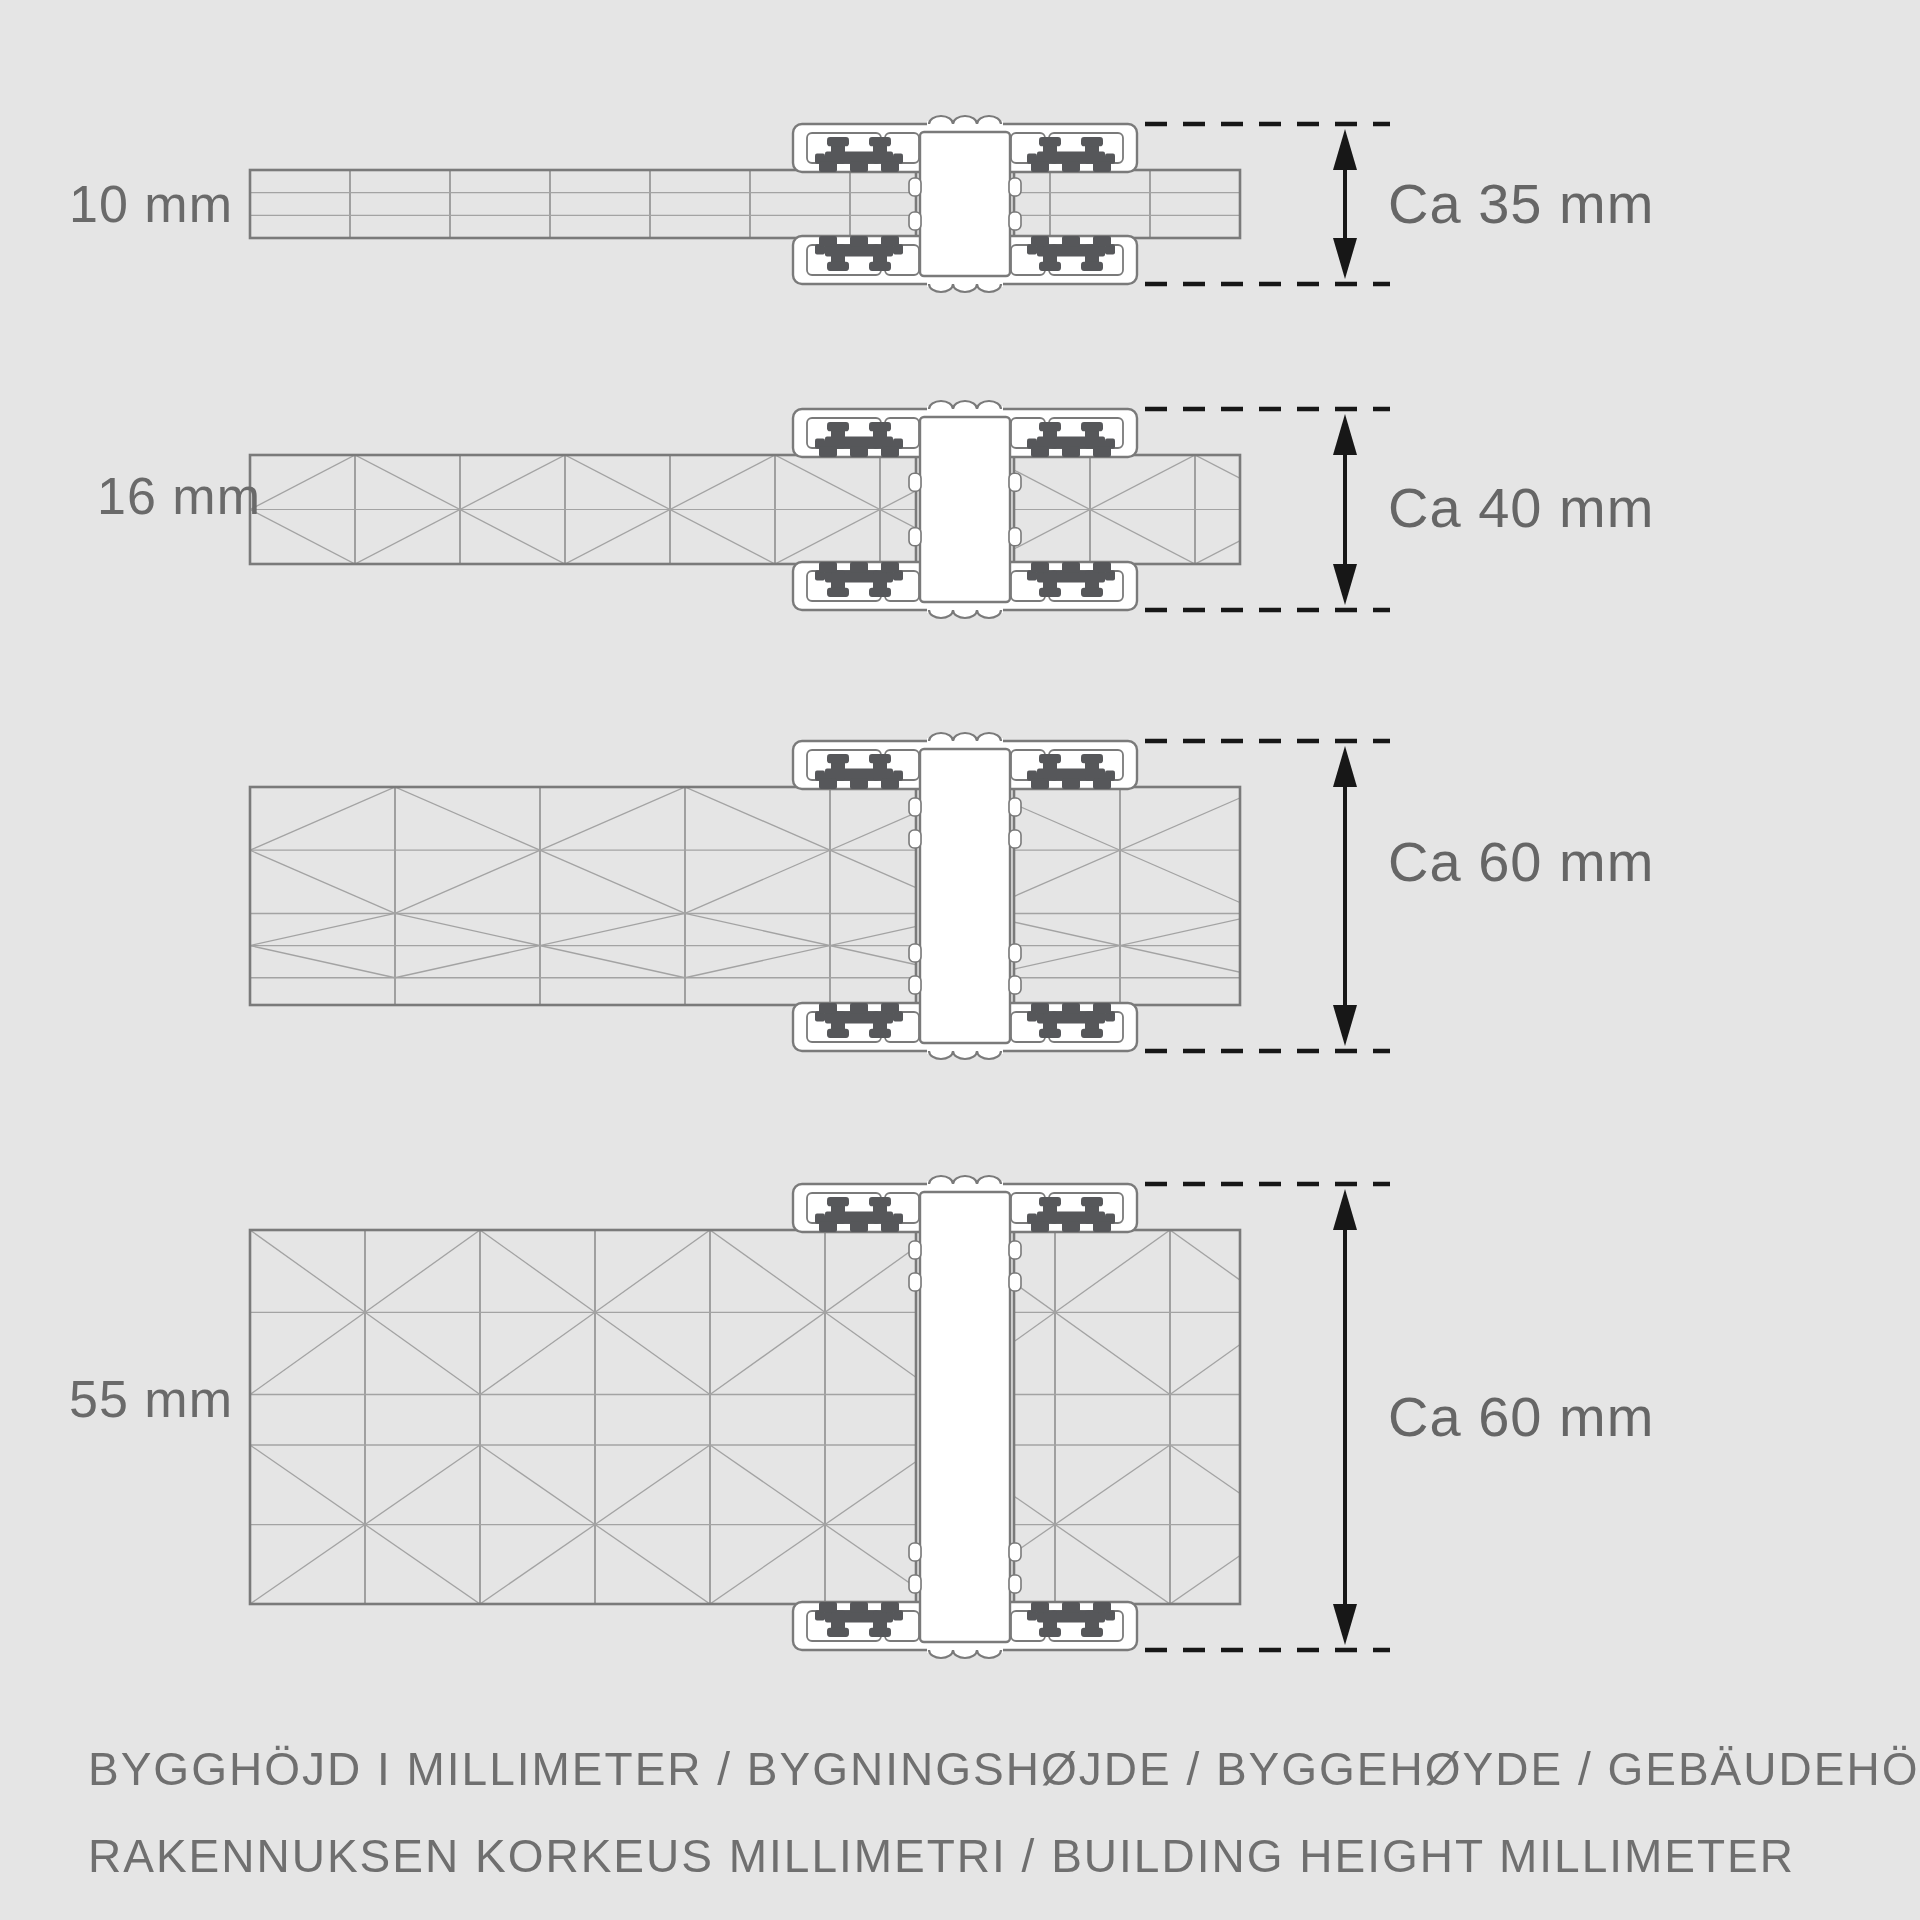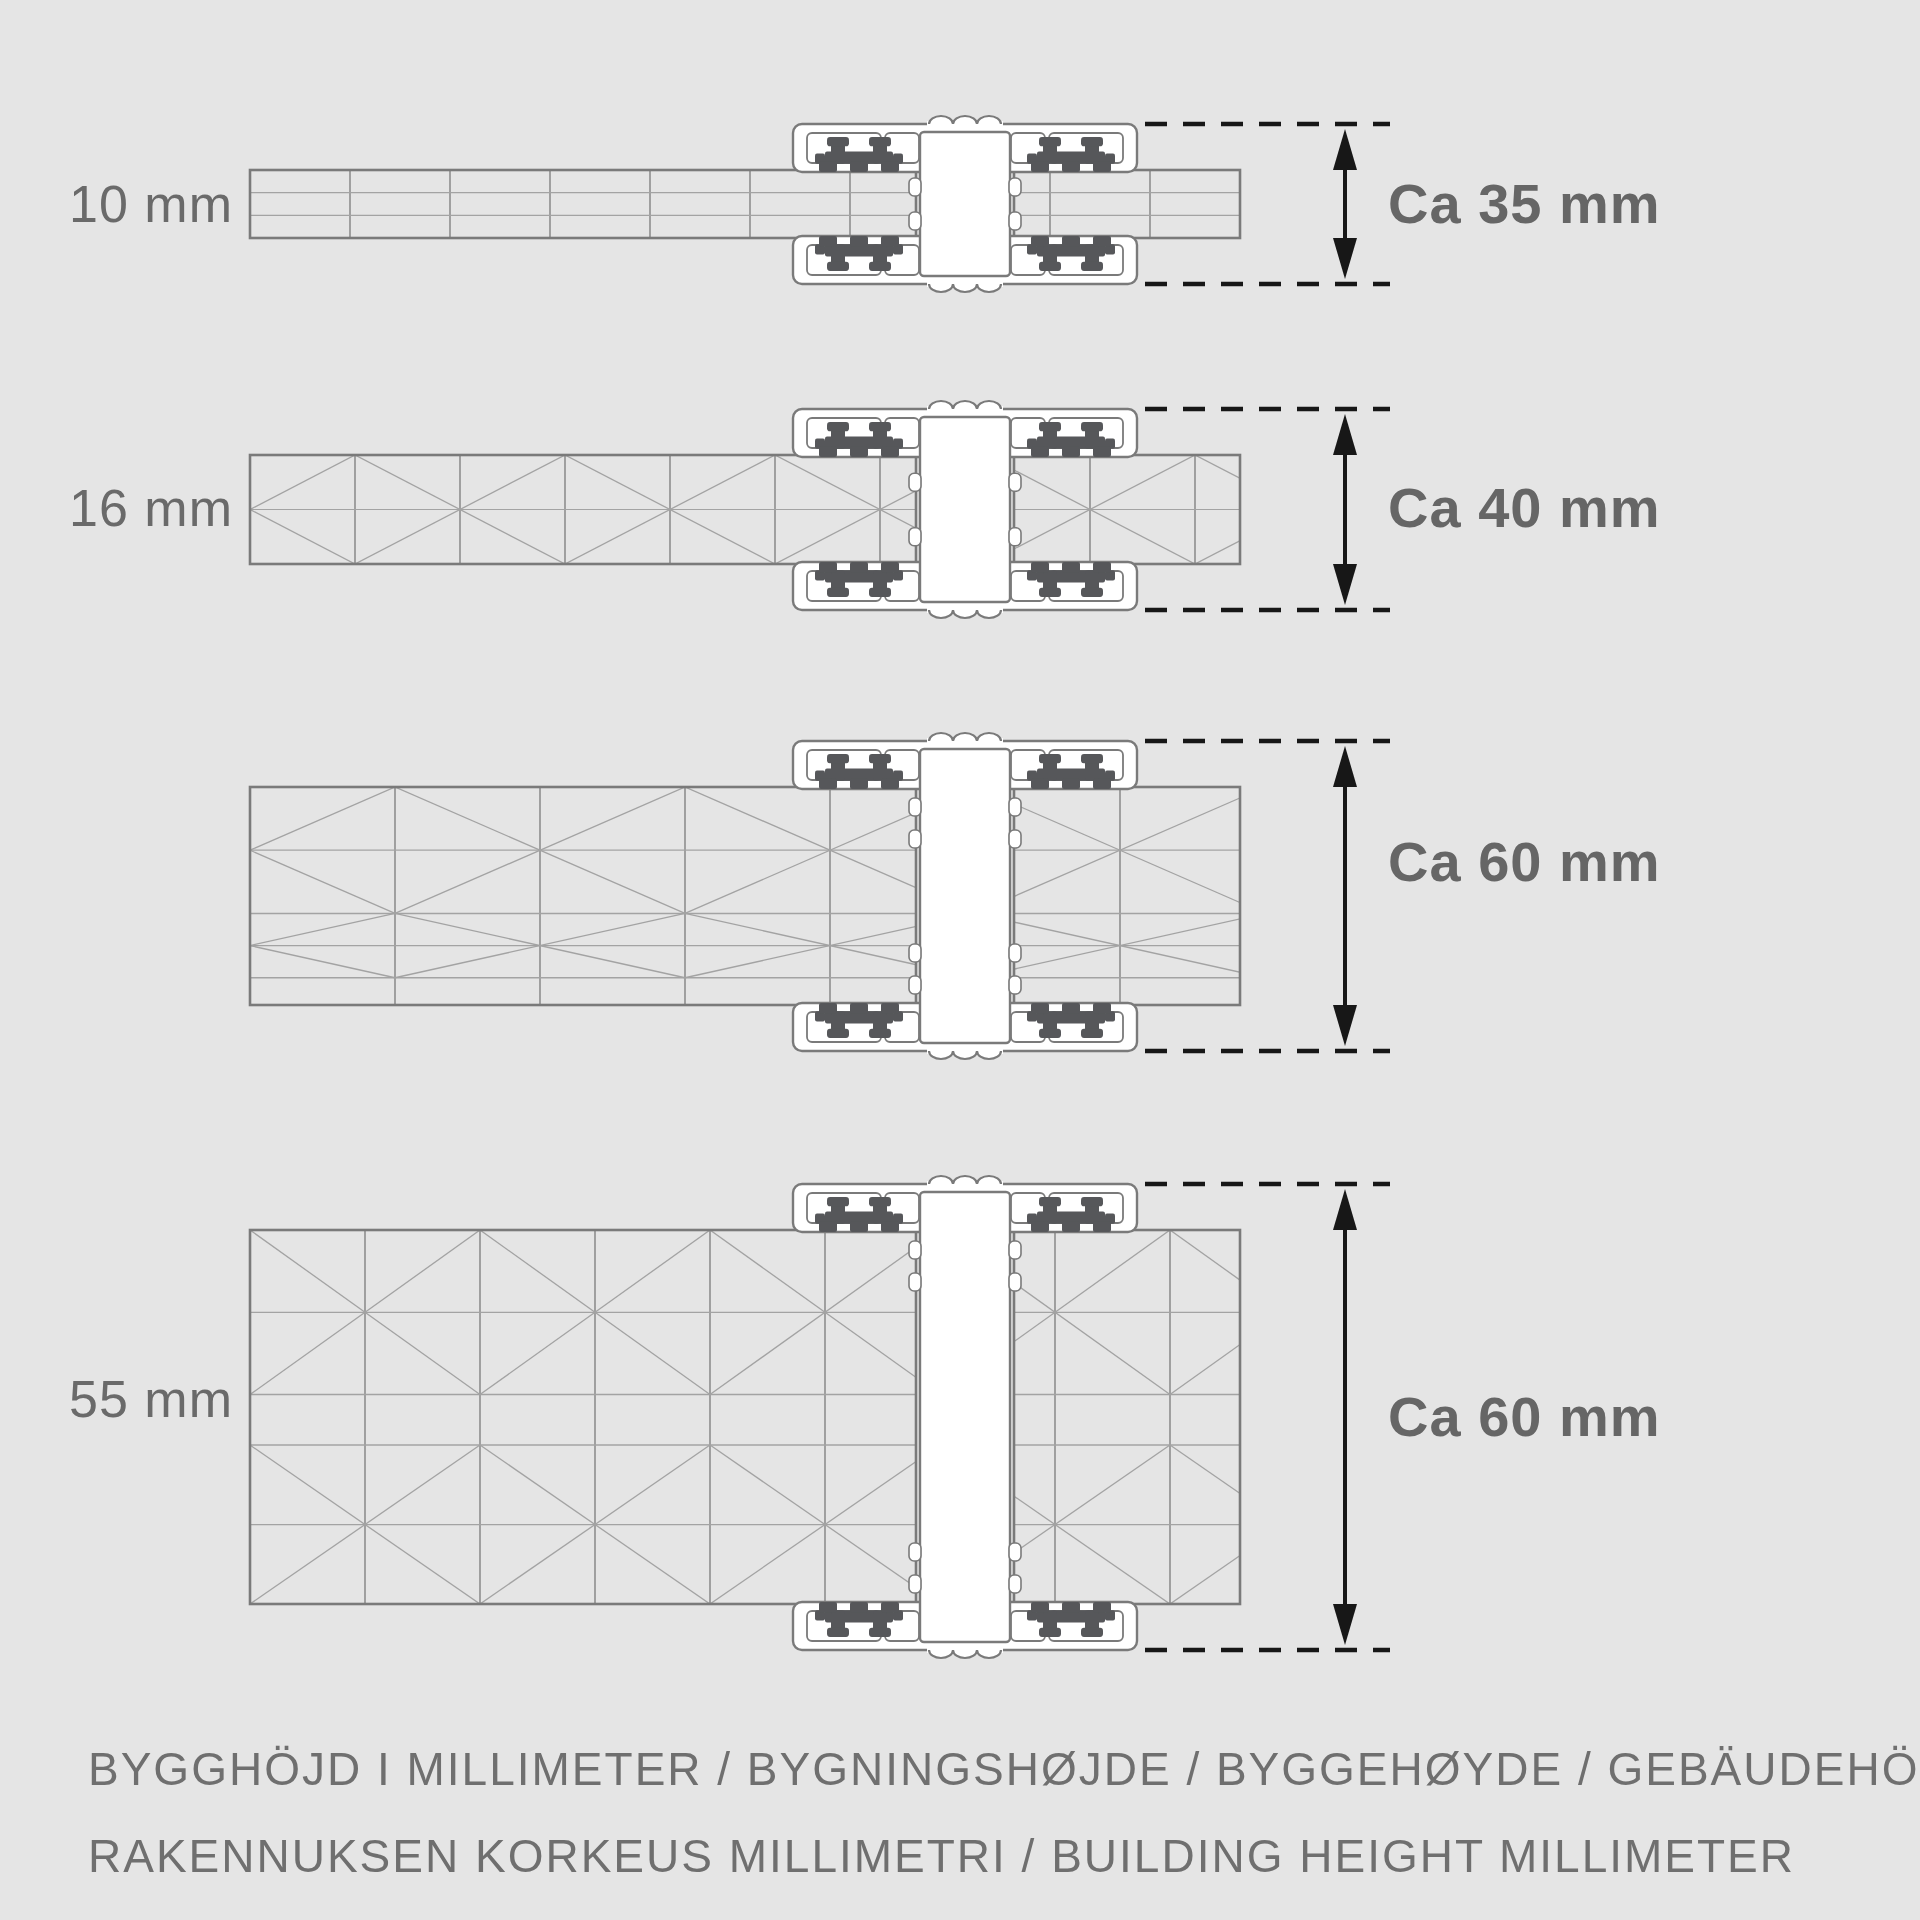--- a/index.html
+++ b/index.html
@@ -2,26 +2,26 @@
 <html><head>
 <meta charset="utf-8">
 <style>
   html,body{margin:0;padding:0;background:#ffffff;}
   #stage{position:relative;width:1920px;height:1920px;background:#e5e5e5;overflow:hidden;
          font-family:"Liberation Sans", sans-serif;}
   #diagram{position:absolute;left:0;top:0;}
   .mm-label{position:absolute;left:0;width:233px;text-align:right;font-size:52px;
             line-height:64px;color:#6a6a6a;letter-spacing:1px;font-weight:400;}
   .ca-label{position:absolute;left:1388px;font-size:56px;line-height:72px;color:#666666;
-            letter-spacing:1px;font-weight:700;white-space:nowrap;}
+            letter-spacing:1px;font-weight:400;white-space:nowrap;}
   .footer-line{position:absolute;left:88px;font-size:46px;color:#6f6f6f;letter-spacing:2px;
                white-space:nowrap;font-weight:400;}
   #footer-1{top:1742px;}
   #footer-2{top:1806px;margin-top:23px;}
-  .r1m{top:172px;} .r2m{top:476px;} .r3m{top:864px;} .r4m{top:1367px;}
+  .r1m{top:172px;} .r2m{top:464px;padding-left:28px;} .r3m{top:864px;} .r4m{top:1367px;}
   .r1c{top:168px;} .r2c{top:472px;} .r3c{top:826px;} .r4c{top:1381px;}
 </style>
 </head>
 <body>
 
 <div id="stage">
   <svg id="diagram" width="1920" height="1920" viewBox="0 0 1920 1920">
       <defs>
         <clipPath id="clip0">
           <rect x="251" y="171" width="664" height="66"></rect>

